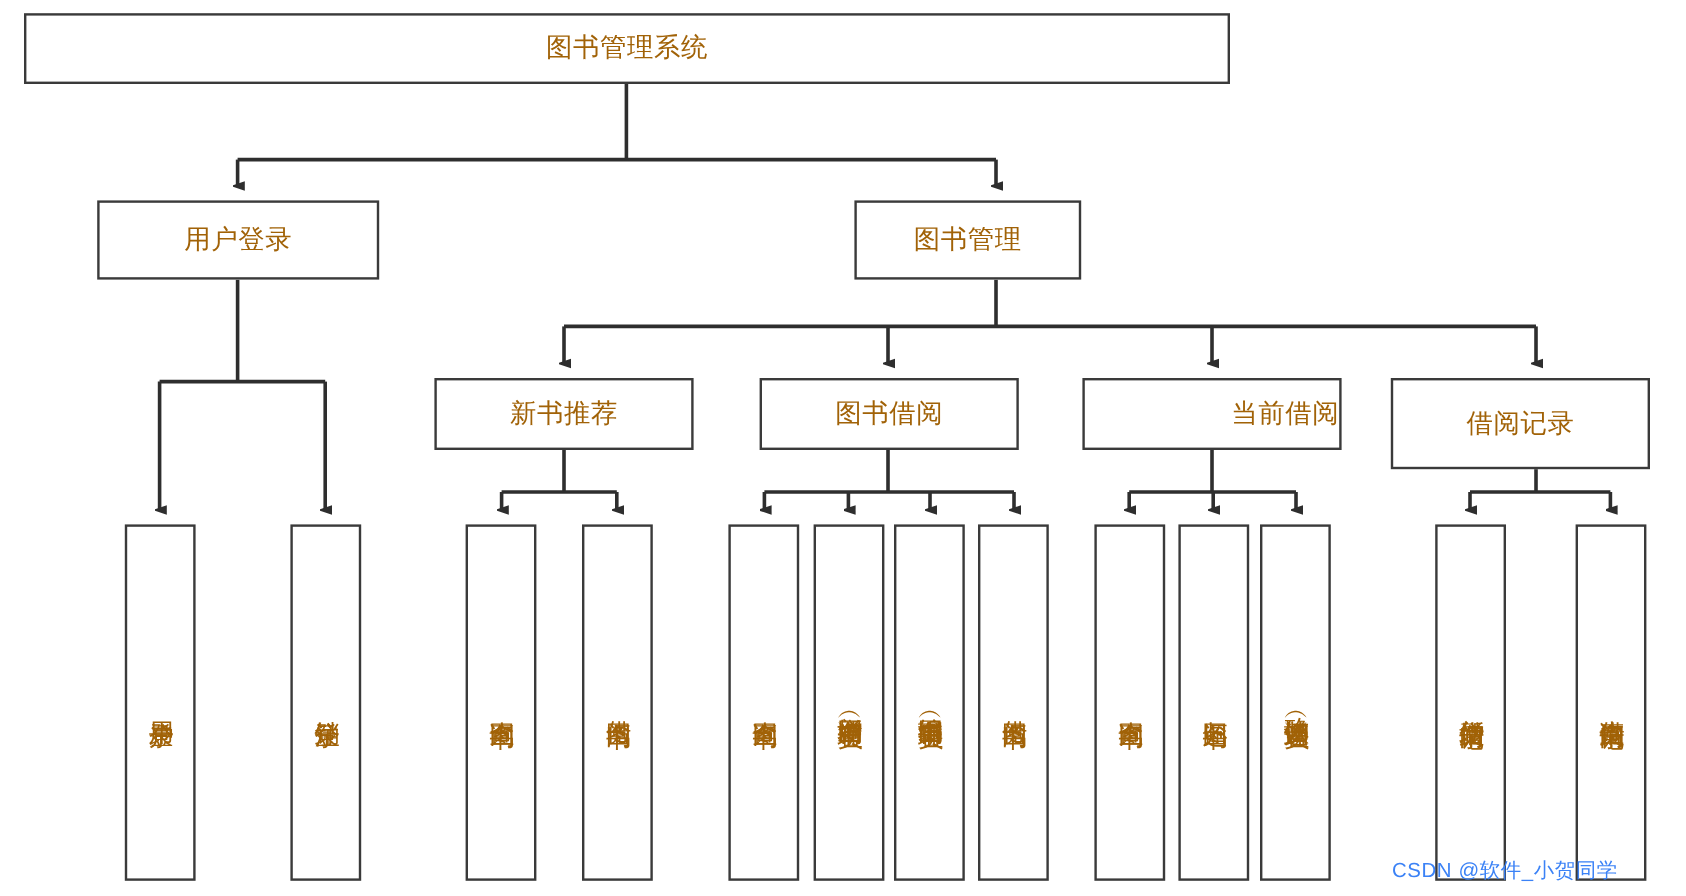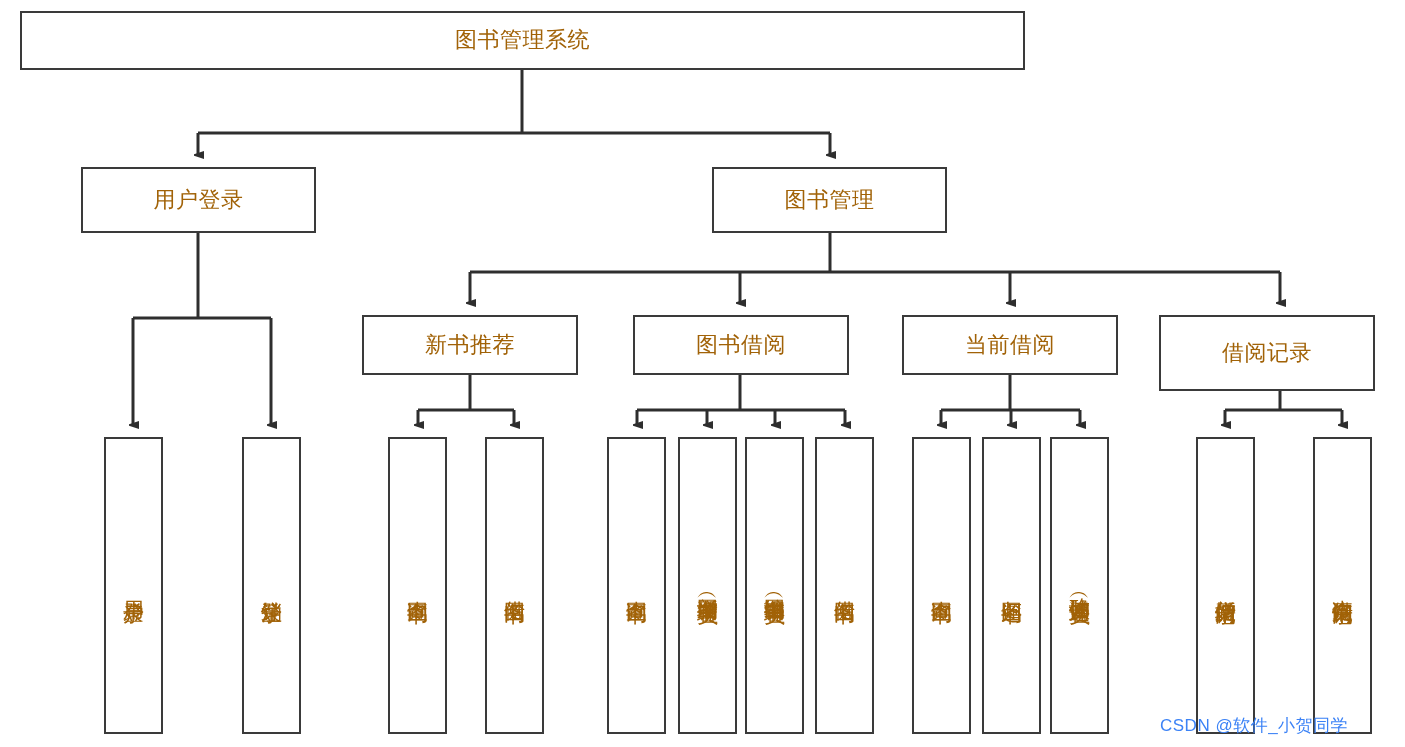--- a/index.html
+++ b/index.html
@@ -125,31 +125,31 @@
     </g>
   </svg>
 
   <div class="node" style="left:20px; top:11px; width:1005px; height:59px;">
     <span class="node-label">图书管理系统</span>
   </div>
 
   <div class="node" style="left:81px; top:167px; width:235px; height:66px;">
     <span class="node-label">用户登录</span>
   </div>
-  <div class="node" style="left:712px; top:167px; width:235px; height:66px;">
+  <div class="node" style="left:712px; top:167px; width:189px; height:66px;">
     <span class="node-label">图书管理</span>
   </div>
 
   <div class="node" style="left:633px; top:315px; width:216px; height:60px;">
     <span class="node-label">图书借阅</span>
   </div>
   <div class="node" style="left:362px; top:315px; width:216px; height:60px;">
     <span class="node-label">新书推荐</span>
   </div>
-  <div class="node" style="left:902px; top:315px; width:216px; height:60px;">
+  <div class="node" style="left:902px; top:315px; width:216px; height:60px;justify-content:flex-end;">
     <span class="node-label">当前借阅</span>
   </div>
   <div class="node" style="left:1159px; top:315px; width:216px; height:76px;">
     <span class="node-label">借阅记录</span>
   </div>
 
   <div class="node vertical" style="left:104px; top:437px; width:59px; height:297px;">
     <span class="node-label">用户登录</span>
   </div>
   <div class="node vertical" style="left:242px; top:437px; width:59px; height:297px;">

